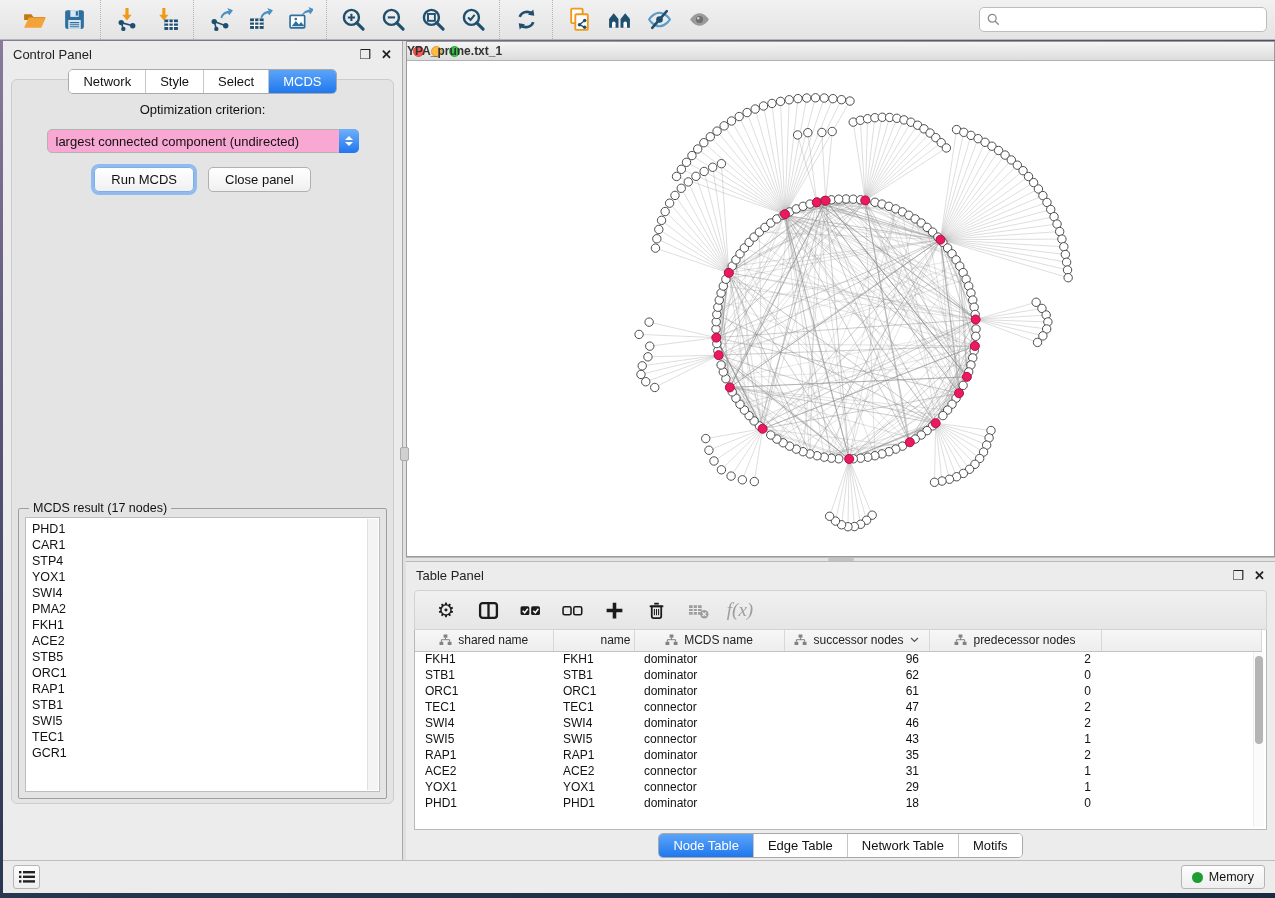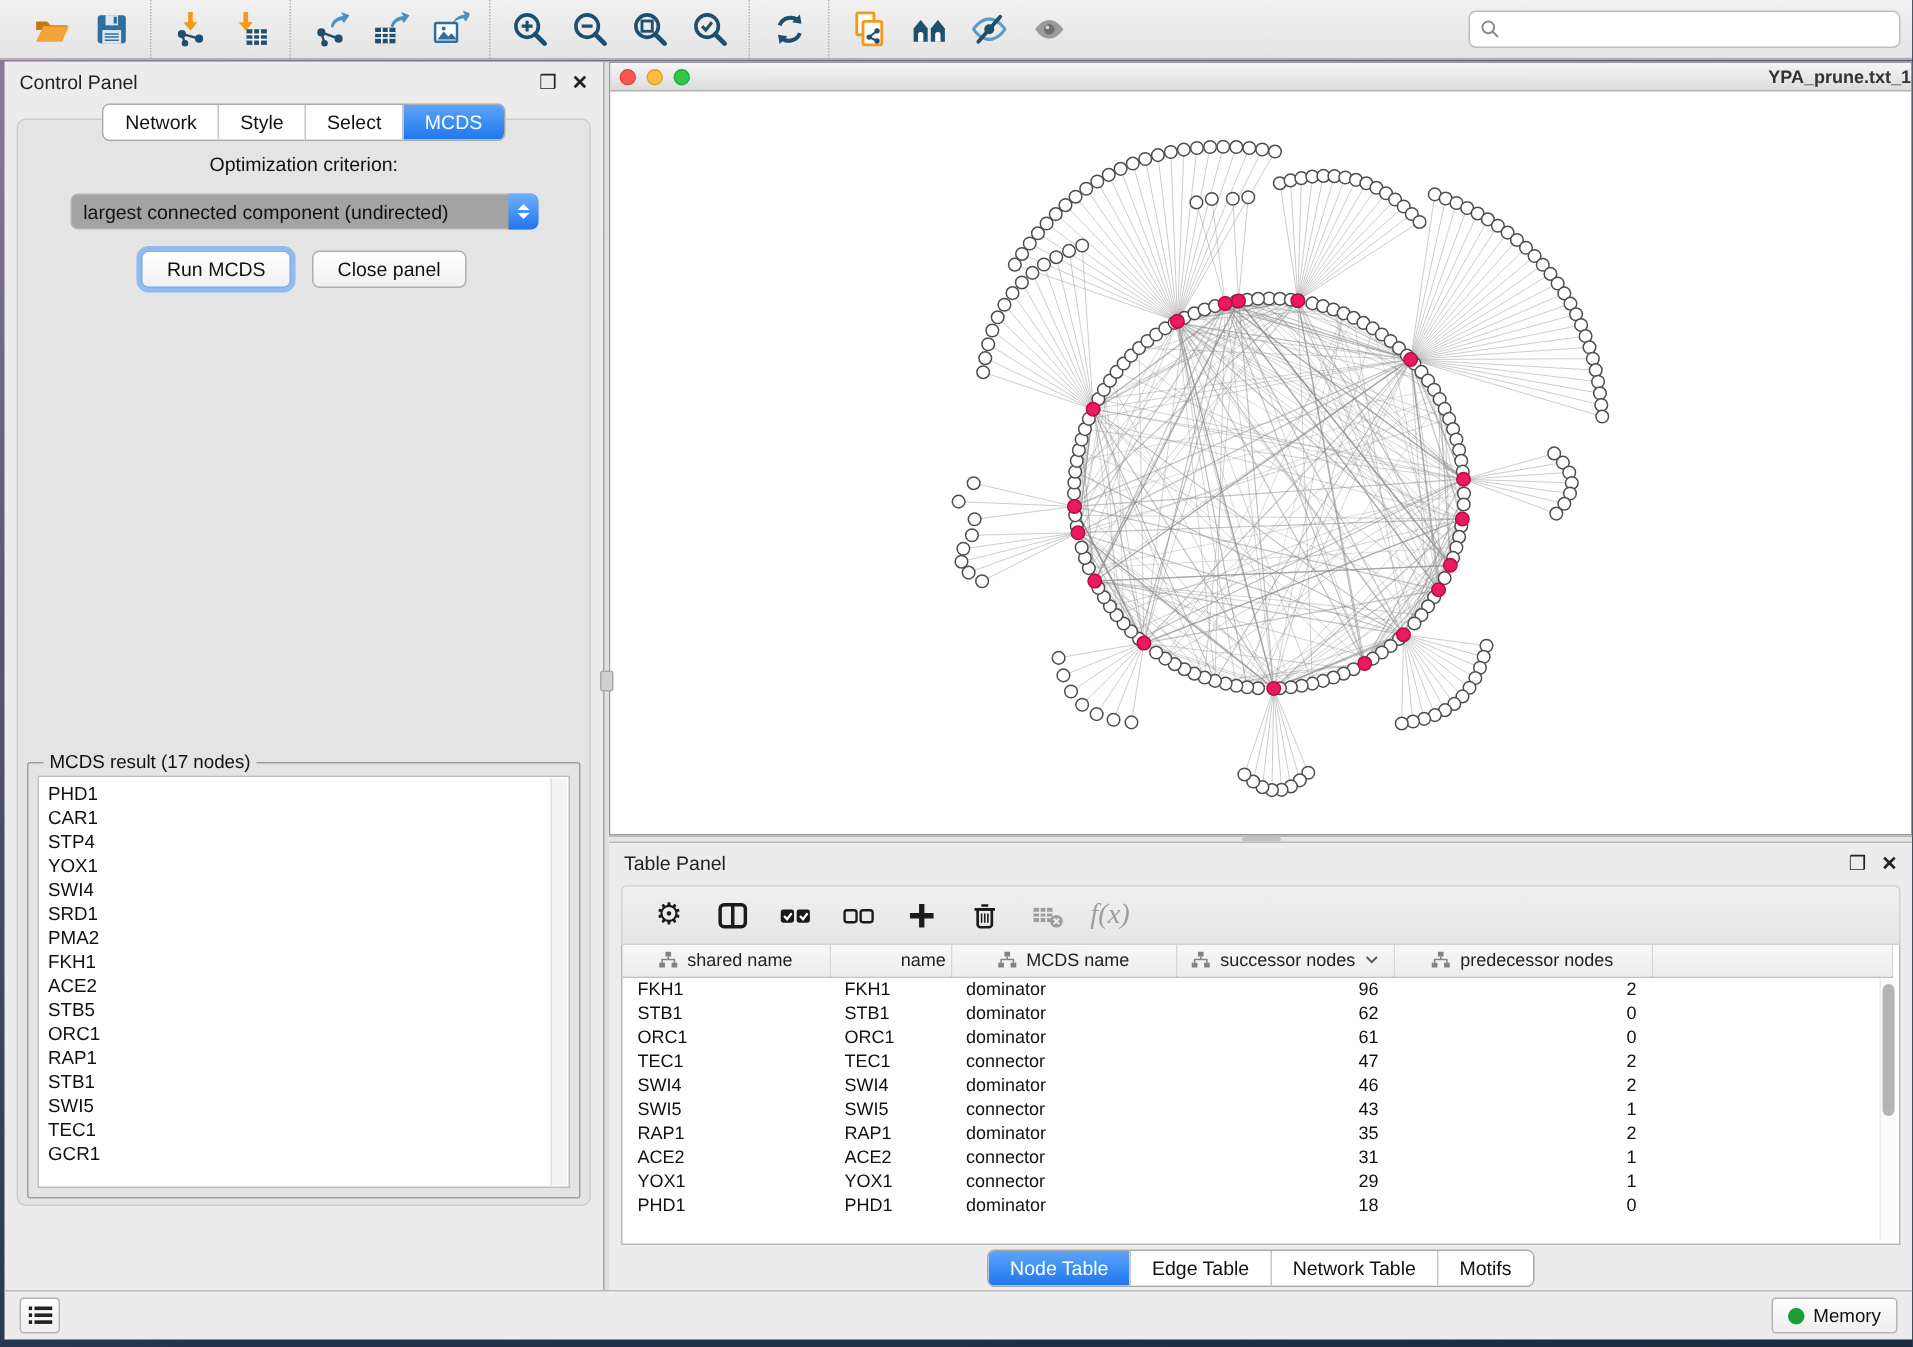--- a/index.html
+++ b/index.html
@@ -32,21 +32,21 @@
   .win-ctl { font-size:13px; color:#222; margin-left:10px; cursor:pointer; line-height:1; font-weight:bold; }
   .cp-tabs { display:flex; justify-content:center; margin-top:2px; position:relative; z-index:2; }
   .seg { display:flex; border:1px solid #a9a9a9; border-radius:5px; overflow:hidden; background:#fff; }
   .seg .seg-btn { padding:4px 14px; font-size:13px; color:#111; background:#fff; border:none;
                   border-left:1px solid #c6c6c6; cursor:pointer; }
   .seg .seg-btn:first-child { border-left:none; }
   .seg .seg-btn.sel { background:linear-gradient(#5da4f8,#1e78ee); color:#fff; }
   .cp-card { position:absolute; left:8px; right:8px; top:38px; bottom:56px;
              background:#e4e4e4; border:1px solid #cccccc; border-radius:6px; }
   .opt-label { text-align:center; font-size:13px; color:#111; margin-top:22px; }
-  .dropdown { margin:12px auto 0; width:312px; height:24px; background:#a3a3a3; border:1px solid #b3b3b3;
+  .dropdown { margin:12px auto 0; width:312px; height:24px; background:#f9a8d4; border:1px solid #b3b3b3;
               border-radius:5px; display:flex; align-items:center; cursor:pointer; position:relative; }
   .dropdown .dd-text { flex:1; font-size:13px; padding:0 8px; color:#111; white-space:nowrap; }
   .dd-stepper { width:20px; height:24px; margin-right:-1px; border-radius:0 5px 5px 0;
                 background:linear-gradient(#6fb0f9,#2176ee); display:flex; flex-direction:column;
                 align-items:center; justify-content:center; gap:2px; }
   .dd-stepper i { width:0; height:0; border-left:4px solid transparent; border-right:4px solid transparent; }
   .dd-up { border-bottom:4px solid #fff; } .dd-down { border-top:4px solid #fff; }
   .btn-row { display:flex; justify-content:center; gap:14px; margin-top:14px; }
   .push-btn { background:linear-gradient(#ffffff,#f0f0f0); border:1px solid #b0b0b0; border-radius:5px;
               font-size:13px; padding:4px 16px; color:#111; cursor:pointer; }
@@ -70,21 +70,21 @@
   .right-col { flex:1; display:flex; flex-direction:column; }
 
   .net-window { height:516px; display:flex; flex-direction:column; border:1px solid #9a9a9a; background:#fff; }
   .net-titlebar { height:19px; background:linear-gradient(#f5f5f5,#dcdcdc); border-bottom:1px solid #b0b0b0;
                   display:flex; align-items:center; padding:0 6px; position:relative; }
   .traffic { display:flex; gap:7px; }
   .traffic i { width:11px; height:11px; border-radius:50%; display:block; cursor:pointer; }
   .t-red { background:#fc5753; border:1px solid #df4744; }
   .t-yellow { background:#fdbc40; border:1px solid #de9f34; }
   .t-green { background:#33c748; border:1px solid #27aa35; }
-  .net-title { position:absolute; left:0; right:0; text-align:right; font-size:12px; font-weight:bold; color:#333; }
+  .net-title { position:absolute; left:0; right:0; text-align:left; font-size:12px; font-weight:bold; color:#333; }
   .net-canvas-wrap { flex:1; background:#fff; overflow:hidden; }
 
   .h-split { height:5px; background:#e4e4e4; border-top:1px solid #b9b9b9; border-bottom:1px solid #b9b9b9;
              cursor:row-resize; position:relative; }
   .h-split .grip { position:absolute; left:50%; top:0; width:26px; height:3px; margin-left:-13px;
                    background:#c2c2c2; border-radius:2px; }
 
   
   .table-panel { flex:1; background:#ececec; display:flex; flex-direction:column; position:relative; }
   .tp-toolbar { margin:2px 8px 0 8px; height:40px; background:linear-gradient(#f0f0f0,#e6e6e6);
@@ -307,21 +307,20 @@
         </div>
         <div class="fieldset">
           <span class="legend">MCDS result (17 nodes)</span>
           <div class="result-list" id="result-list">
             <div class="result-scroll"></div>
           <div class="item">PHD1</div>
               <div class="item">CAR1</div>
               <div class="item">STP4</div>
               <div class="item">YOX1</div>
               <div class="item">SWI4</div>
-              <div class="item">SRD1</div>
               <div class="item">PMA2</div>
               <div class="item">FKH1</div>
               <div class="item">ACE2</div>
               <div class="item">STB5</div>
               <div class="item">ORC1</div>
               <div class="item">RAP1</div>
               <div class="item">STB1</div>
               <div class="item">SWI5</div>
               <div class="item">TEC1</div>
               <div class="item">GCR1</div>

